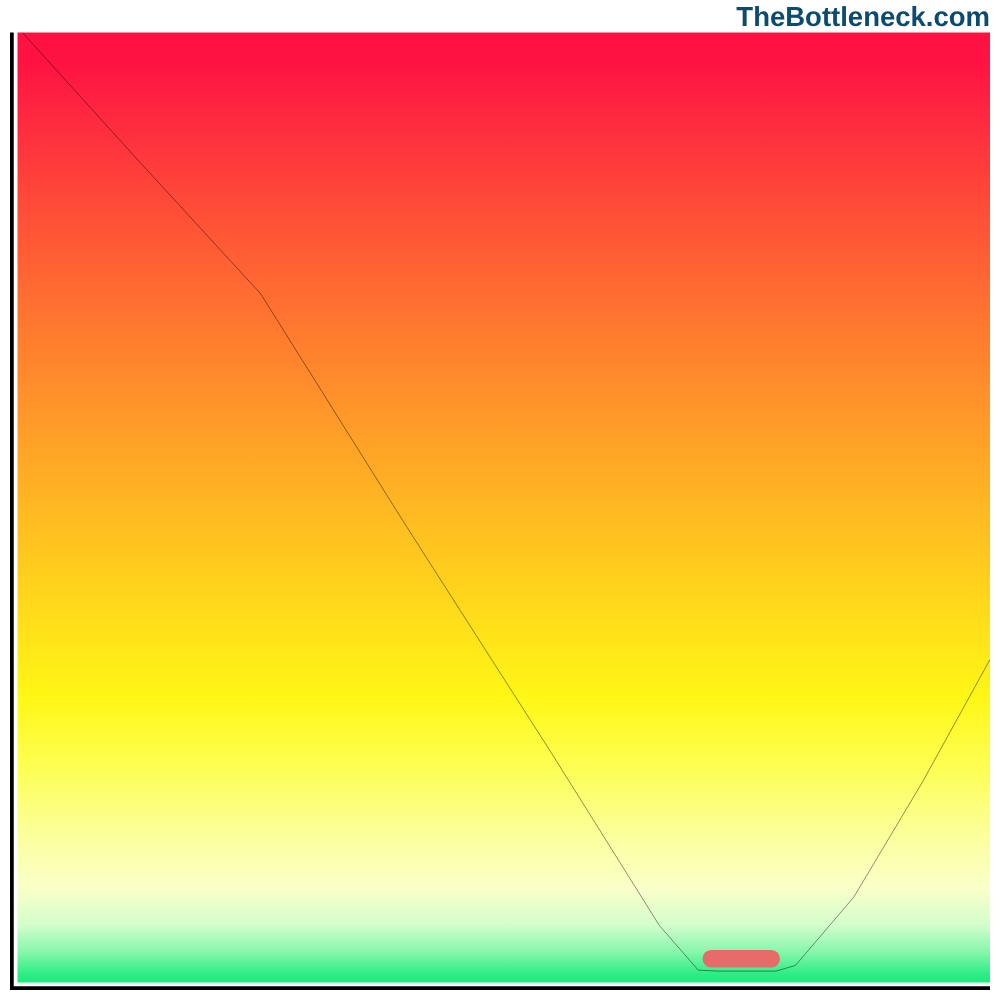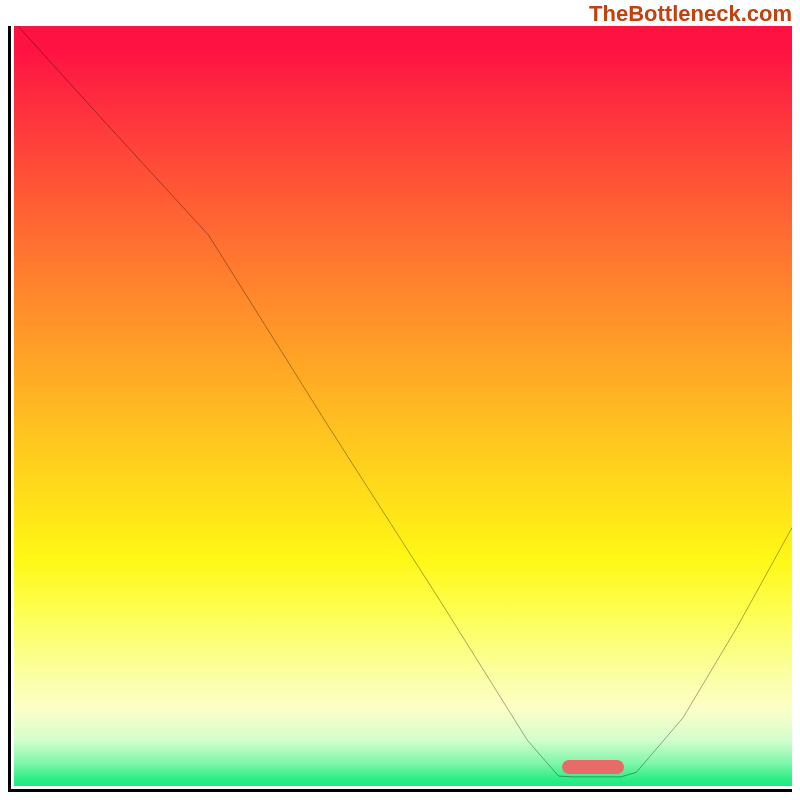--- a/index.html
+++ b/index.html
@@ -65,21 +65,21 @@
     background: #e76b69;
     border-radius: 999px;
   }
   .watermark {
     position: absolute;
     top: 1px;
     right: 8px;
     font-family: Arial, Helvetica, sans-serif;
     font-size: 22px;
     font-weight: bold;
-    color: #c2410c;
+    color: #0c4a6e;
     user-select: none;
   }
 </style>
 </head>
 <body>
 
 <div class="chart-container">
 
   <div class="watermark">TheBottleneck.com</div>
 

